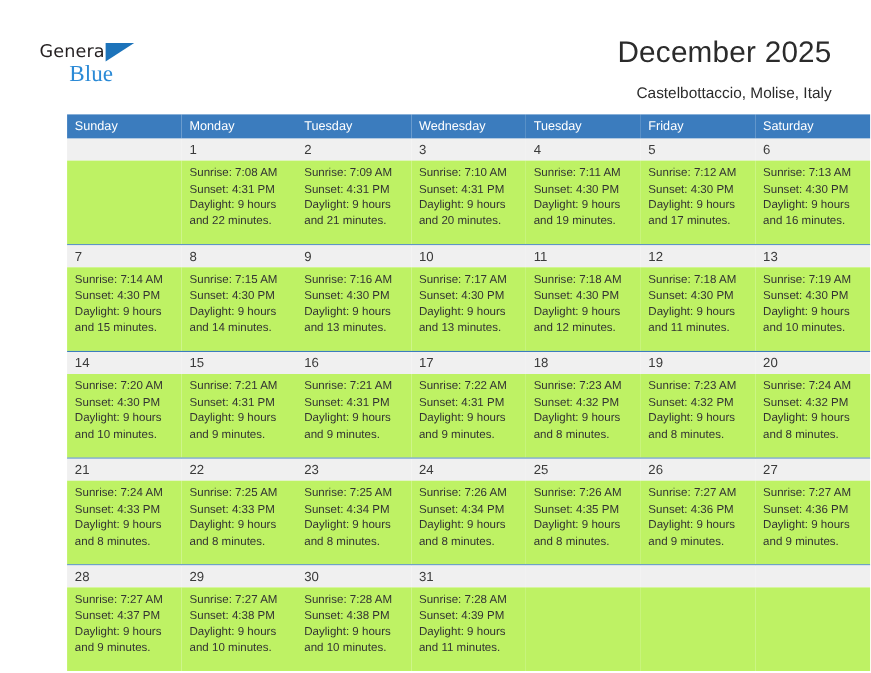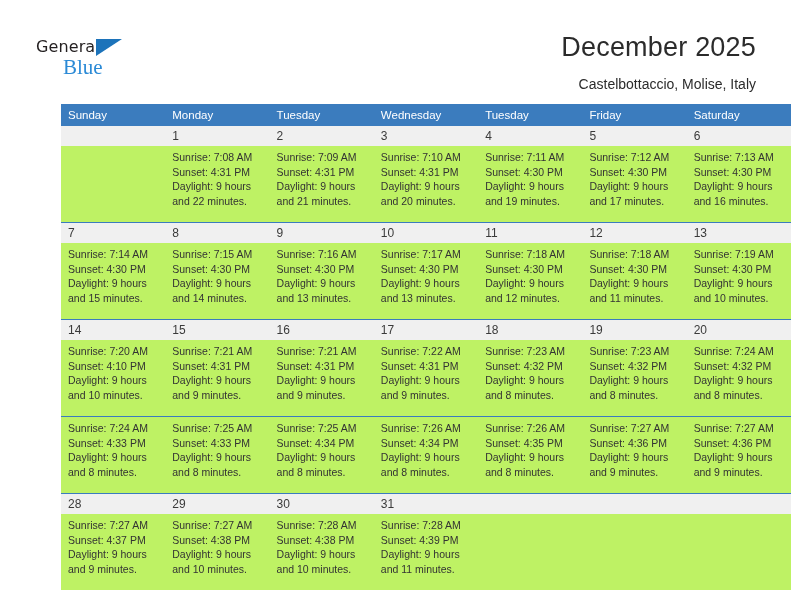--- a/index.html
+++ b/index.html
@@ -258,21 +258,21 @@
         <td>14</td>
         <td>15</td>
         <td>16</td>
         <td>17</td>
         <td>18</td>
         <td>19</td>
         <td>20</td>
       </tr>
       <tr class="info-row">
         <td>Sunrise: 7:20 AM
-Sunset: 4:10 PM
+Sunset: 4:30 PM
 Daylight: 9 hours
 and 10 minutes.</td>
         <td>Sunrise: 7:21 AM
 Sunset: 4:31 PM
 Daylight: 9 hours
 and 9 minutes.</td>
         <td>Sunrise: 7:21 AM
 Sunset: 4:31 PM
 Daylight: 9 hours
 and 9 minutes.</td>
@@ -290,20 +290,29 @@
 and 8 minutes.</td>
         <td>Sunrise: 7:24 AM
 Sunset: 4:32 PM
 Daylight: 9 hours
 and 8 minutes.</td>
       </tr>
       <tr class="week-sep">
         <td colspan="7"></td>
       </tr>
 
+      <tr class="daynum-row">
+        <td>21</td>
+        <td>22</td>
+        <td>23</td>
+        <td>24</td>
+        <td>25</td>
+        <td>26</td>
+        <td>27</td>
+      </tr>
       <tr class="info-row">
         <td>Sunrise: 7:24 AM
 Sunset: 4:33 PM
 Daylight: 9 hours
 and 8 minutes.</td>
         <td>Sunrise: 7:25 AM
 Sunset: 4:33 PM
 Daylight: 9 hours
 and 8 minutes.</td>
         <td>Sunrise: 7:25 AM

